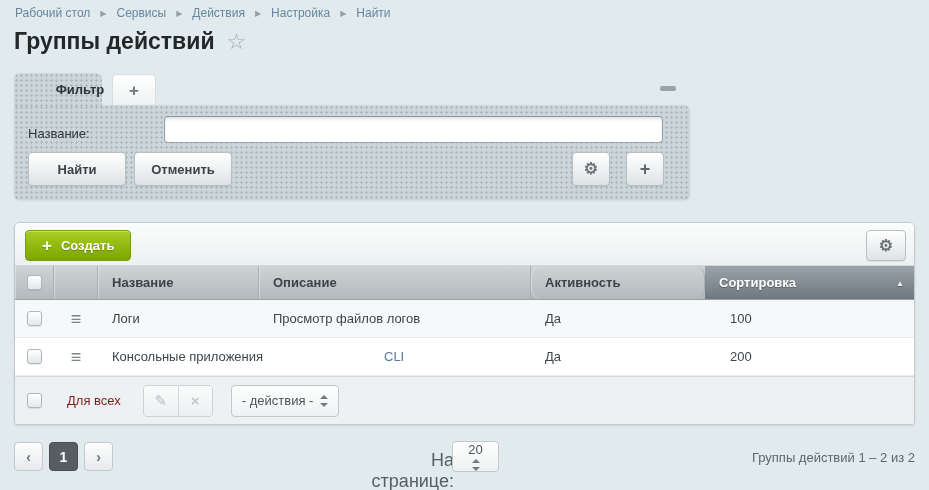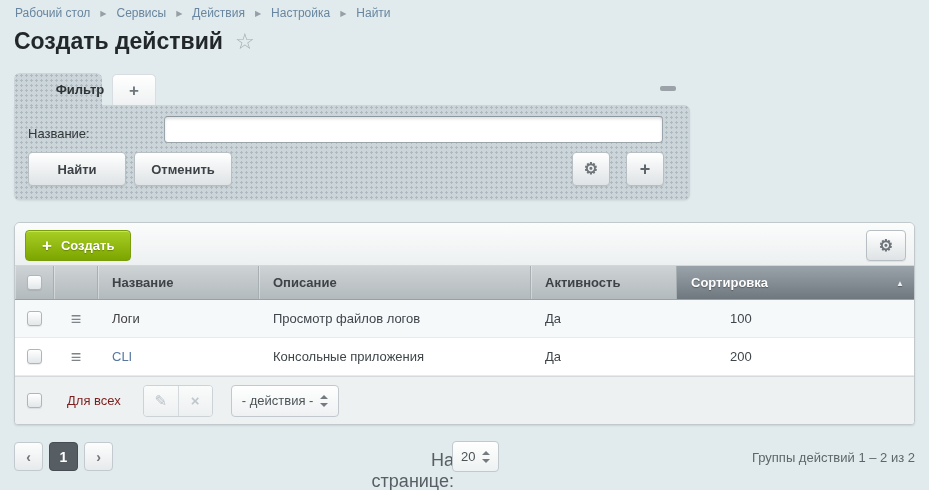--- a/index.html
+++ b/index.html
@@ -41,21 +41,21 @@
   .btn-create { position:absolute; left:10px; top:7px; height:31px; padding:0 16px; display:flex; align-items:center; background:linear-gradient(#a6ce24,#7da500); border:1px solid #7a9e0b; border-radius:4px; box-shadow:inset 0 1px 0 rgba(255,255,255,.35); color:#fff; font-size:13px; font-weight:bold; text-shadow:0 1px 1px rgba(0,0,0,.25); cursor:pointer; }
   .btn-create .plus { font-size:17px; margin-right:9px; font-weight:bold; }
   .btn-gear-g { position:absolute; right:8px; top:7px; width:40px; height:31px; }
 
   .grid-header { display:flex; height:34px; background:linear-gradient(#ced3d5,#b3babd); border-bottom:1px solid #9aa1a5; }
   .hcell { display:flex; align-items:center; font-size:13px; font-weight:bold; color:#3d4347; border-right:1px solid #a8afb3; box-shadow:inset 1px 0 0 rgba(255,255,255,.35); padding-left:14px; }
   .hcell.c1 { width:39px; justify-content:center; padding-left:0; }
   .hcell.c2 { width:44px; padding-left:0; }
   .hcell.c3 { width:161px; }
   .hcell.c4 { width:272px; }
-  .hcell.c5 { width:146px; }
+  .hcell.c5 { width:174px;border-radius:10px; }
   .hcell.c6 { flex:1; border-right:none; background:linear-gradient(#9aa3a9,#6f787e); color:#fdfdfd; text-shadow:0 1px 1px rgba(0,0,0,.3); box-shadow:none; position:relative; cursor:pointer; }
   .sort-arrow { position:absolute; right:10px; top:13px; font-size:8px; color:#eef2f4; }
 
   .grid-row { display:flex; height:38px; align-items:center; border-bottom:1px solid #e8ebed; background:#fff; font-size:13px; color:#3f464a; }
   .grid-row.alt { background:#f6f9fa; }
   .rcell.c1 { width:39px; display:flex; justify-content:center; }
   .rcell.c2 { width:44px; display:flex; justify-content:center; }
   .rcell.c3 { width:161px; padding-left:14px; }
   .rcell.c4 { width:272px; padding-left:14px; }
   .rcell.c5 { width:174px; padding-left:14px; }
@@ -78,37 +78,37 @@
   .spin { position:relative; width:8px; height:12px; display:inline-block; }
   .spin::before { content:""; position:absolute; top:0; left:0; border-left:4px solid transparent; border-right:4px solid transparent; border-bottom:4px solid #747b80; }
   .spin::after { content:""; position:absolute; bottom:0; left:0; border-left:4px solid transparent; border-right:4px solid transparent; border-top:4px solid #747b80; }
 
   
   .pg { position:absolute; top:442px; width:29px; height:29px; display:flex; align-items:center; justify-content:center; background:linear-gradient(#fdfdfd,#e7eaec); border:1px solid #c3cacf; border-radius:4px; font-size:14px; font-weight:bold; color:#6f767b; cursor:pointer; }
   .pg-prev { left:14px; }
   .pg-cur { left:49px; background:#565d63; border-color:#474d53; color:#fff; }
   .pg-next { left:84px; }
   .perpage-label { position:absolute; left:364px; top:450px; width:90px; text-align:right; font-size:18px; color:#585f64; }
-  .perpage-sel { position:absolute; left:452px; top:441px; width:47px; height:31px; padding:0 8px; }
+  .perpage-sel { position:absolute; left:452px; top:441px; width:47px; height:31px; padding:0 8px;flex-direction:column; }
   .counter { position:absolute; right:14px; top:450px; font-size:13px; color:#5d666b;margin-left:8px; }
 
   
   .cb { width:15px; height:15px; border:1px solid #aeb6bc; border-radius:3px; background:linear-gradient(#ffffff,#e3e7e9); box-shadow:inset 0 1px 0 #fff, 0 1px 1px rgba(0,0,0,.08); cursor:pointer; display:inline-block; }
 </style>
 </head>
 <body>
 
 <div id="app">
 
   <div class="breadcrumb">
     <a>Рабочий стол</a><span class="bc-sep">▶</span><a>Сервисы</a><span class="bc-sep">▶</span><a>Действия</a><span class="bc-sep">▶</span><a>Настройка</a><span class="bc-sep">▶</span><a>Найти</a>
   </div>
 
   <div class="title-row">
-    <span class="page-title">Создать действий</span>
+    <span class="page-title">Группы действий</span>
     <span class="fav-star">☆</span>
   </div>
 
   <div class="tab-filter texture">Фильтр</div>
   <div class="tab-add">
       <span>+</span>
     </div>
   <div class="collapse-dash"></div>
 
   <div class="filter-panel texture">
@@ -163,22 +163,22 @@
       <div class="rcell c6">100</div>
     </div>
 
     <div class="grid-row">
       <div class="rcell c1">
           <span class="cb"></span>
         </div>
       <div class="rcell c2">
           <span class="burger">≡</span>
         </div>
+      <div class="rcell c4">Консольные приложения</div>
       <div class="rcell c3"><a class="row-link link-blue">CLI</a></div>
-      <div class="rcell c4">Консольные приложения</div>
       <div class="rcell c5">Да</div>
       <div class="rcell c6">200</div>
     </div>
 
     <div class="grid-footer">
       <div class="rcell c1">
           <span class="cb"></span>
         </div>
       <span class="forall-label">Для всех</span>
       <div class="editdel-group">

